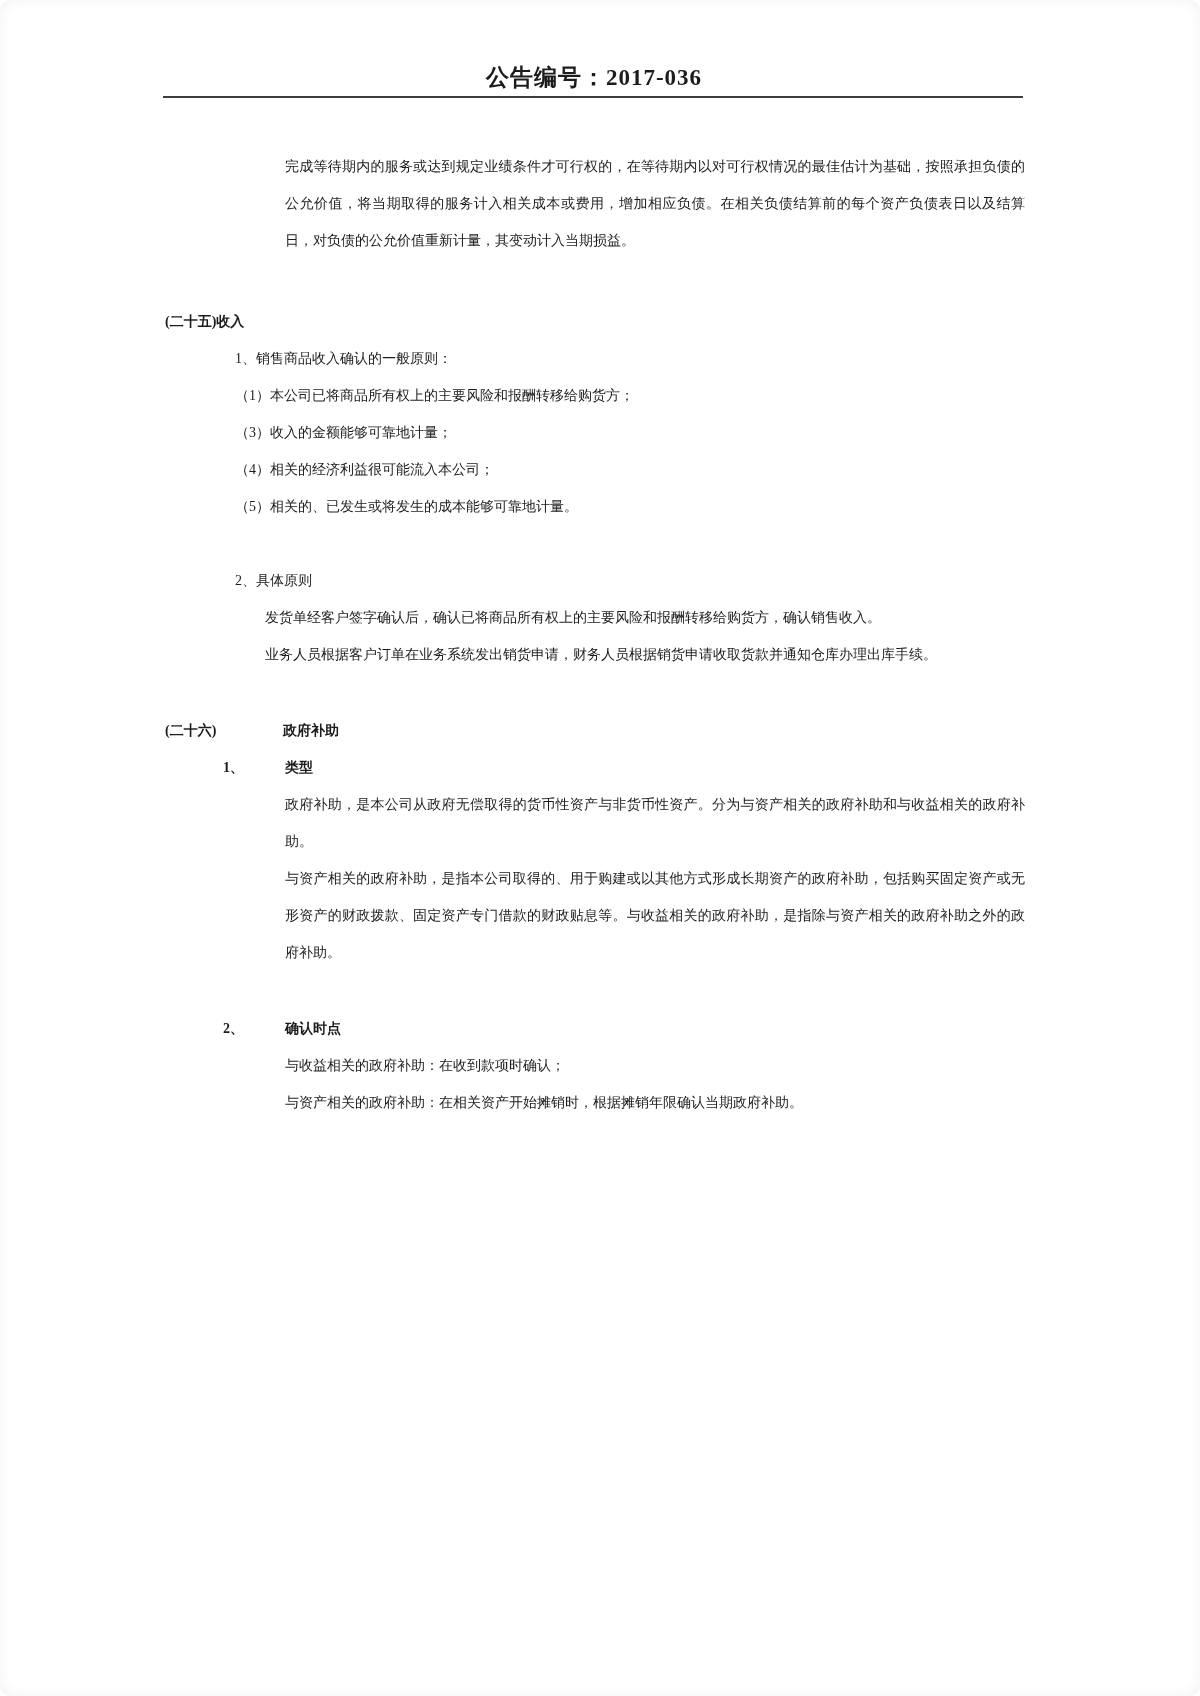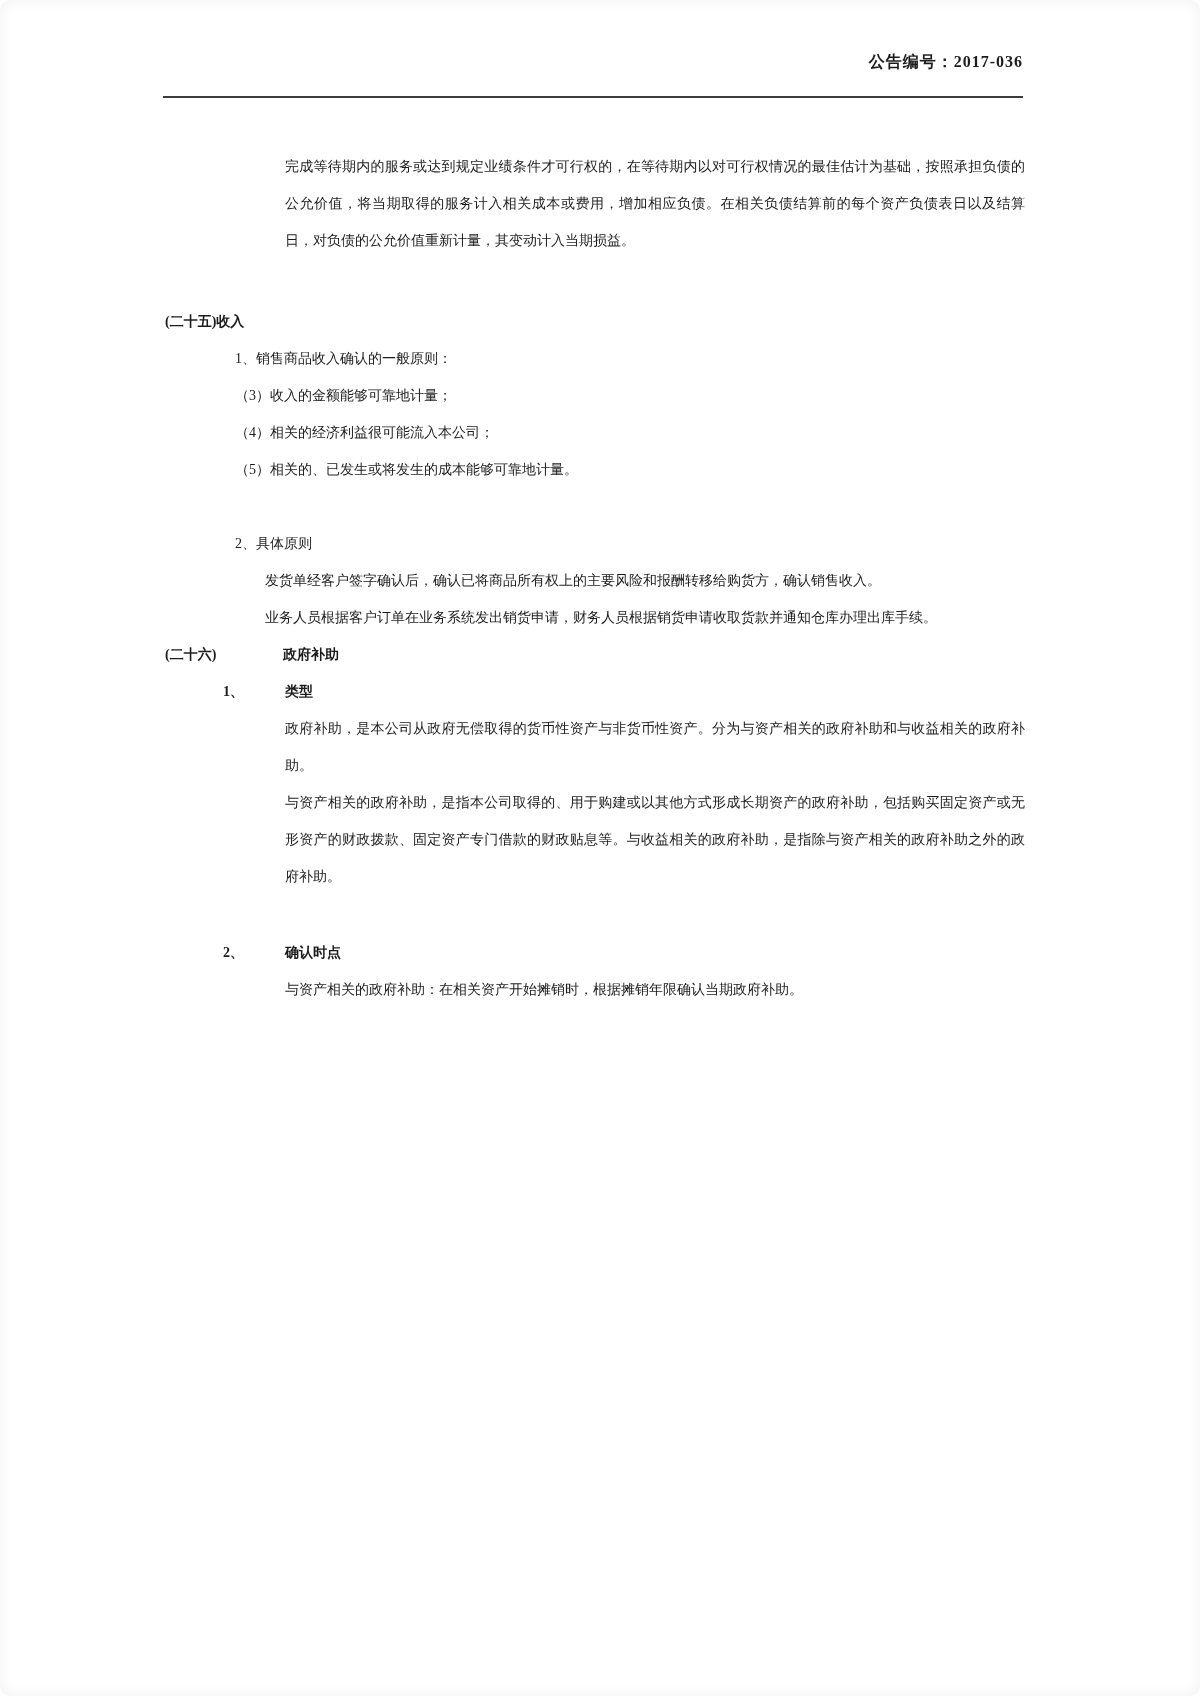--- a/index.html
+++ b/index.html
@@ -14,25 +14,25 @@
     background: #ffffff;
     overflow: hidden;
     font-family: "Liberation Serif", "DejaVu Serif", serif;
     color: #1c1c1c;
     box-shadow: inset 0 0 14px rgba(0,0,0,0.06);
     border-radius: 10px;
     box-sizing: border-box;
   }
   .header-row {
     position: absolute;
-    top: 52px;
+    top: 62px;
     left: 165px;
     width: 858px;
-    text-align: right;
-    font-size: 16px;
+    text-align: center;
+    font-size: 23px;
     font-weight: bold;
     letter-spacing: 1px;
     white-space: nowrap;
   }
   .header-rule {
     position: absolute;
     top: 96px;
     left: 163px;
     width: 860px;
     height: 2px;
@@ -53,21 +53,21 @@
   }
   .ind-120 { margin-left: 120px !important; }
   .ind-100 { margin-left: 100px !important; }
   .ind-70  { margin-left: 70px  !important; }
   .intro { margin-top: 18px !important; }
   .sec-heading {
     font-weight: bold;
     white-space: nowrap;
   }
   .sec-heading.s25 { margin-top: 44px; }
-  .sec-heading.s26 { }
+  .sec-heading.s26 { margin-top: 39px; }
   .sec-num-wide {
     display: inline-block;
     width: 118px;
   }
   .sec-num-narrow {
     display: inline-block;
   }
   .sub-heading {
     font-weight: bold;
     margin-left: 58px;
@@ -93,20 +93,21 @@
   <div class="doc-body">
 
     <p class="ind-120 intro">完成等待期内的服务或达到规定业绩条件才可行权的，在等待期内以对可行权情况的最佳估计为基础，按照承担负债的公允价值，将当期取得的服务计入相关成本或费用，增加相应负债。在相关负债结算前的每个资产负债表日以及结算日，对负债的公允价值重新计量，其变动计入当期损益。</p>
 
     <div class="sec-heading s25">
       <span class="sec-num-narrow">(二十五)</span><span>收入</span>
     </div>
 
     <p class="ind-70">1、销售商品收入确认的一般原则：</p>
 
+    <p class="ind-70">（1）本公司已将商品所有权上的主要风险和报酬转移给购货方；</p>
     <p class="ind-70">（3）收入的金额能够可靠地计量；</p>
     <p class="ind-70">（4）相关的经济利益很可能流入本公司；</p>
     <p class="ind-70">（5）相关的、已发生或将发生的成本能够可靠地计量。</p>
 
     <p class="ind-70 gap-line">2、具体原则</p>
 
     <p class="ind-100">发货单经客户签字确认后，确认已将商品所有权上的主要风险和报酬转移给购货方，确认销售收入。</p>
     <p class="ind-100">业务人员根据客户订单在业务系统发出销货申请，财务人员根据销货申请收取货款并通知仓库办理出库手续。</p>
 
     <div class="sec-heading s26">
@@ -117,16 +118,17 @@
       <span class="sub-num">1、</span><span>类型</span>
     </div>
 
     <p class="ind-120">政府补助，是本公司从政府无偿取得的货币性资产与非货币性资产。分为与资产相关的政府补助和与收益相关的政府补助。</p>
     <p class="ind-120">与资产相关的政府补助，是指本公司取得的、用于购建或以其他方式形成长期资产的政府补助，包括购买固定资产或无形资产的财政拨款、固定资产专门借款的财政贴息等。与收益相关的政府补助，是指除与资产相关的政府补助之外的政府补助。</p>
 
     <div class="sub-heading gap-line-lg">
       <span class="sub-num">2、</span><span>确认时点</span>
     </div>
 
+    <p class="ind-120">与收益相关的政府补助：在收到款项时确认；</p>
     <p class="ind-120">与资产相关的政府补助：在相关资产开始摊销时，根据摊销年限确认当期政府补助。</p>
 
   </div>
 </div>
 
 </body></html>

